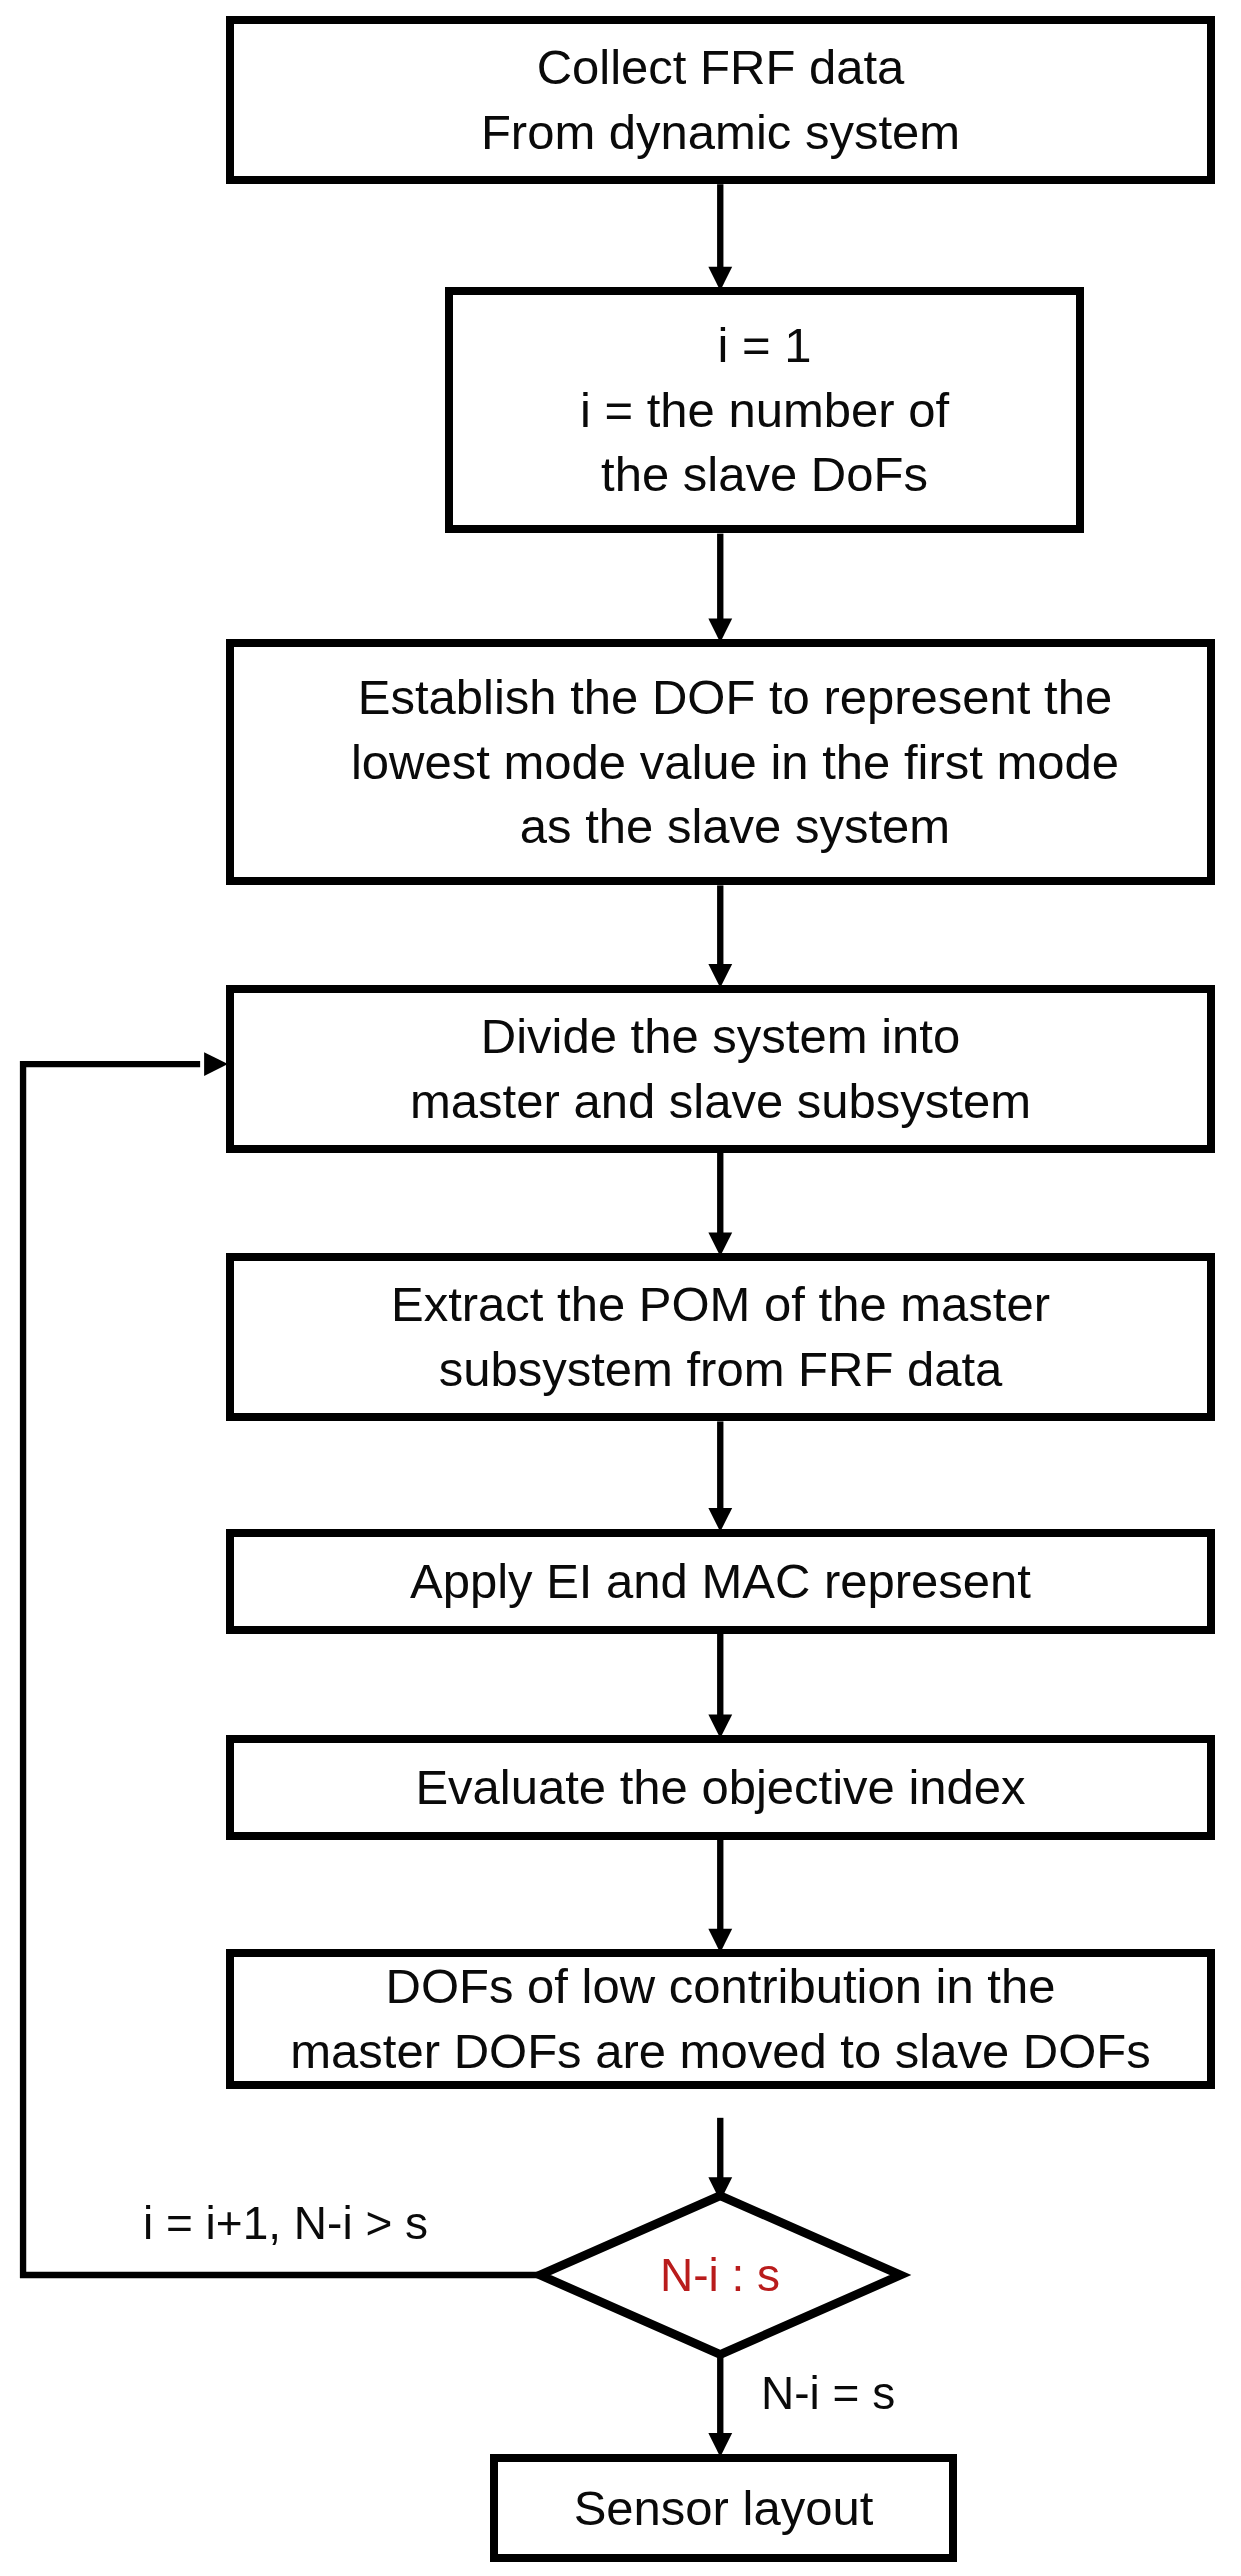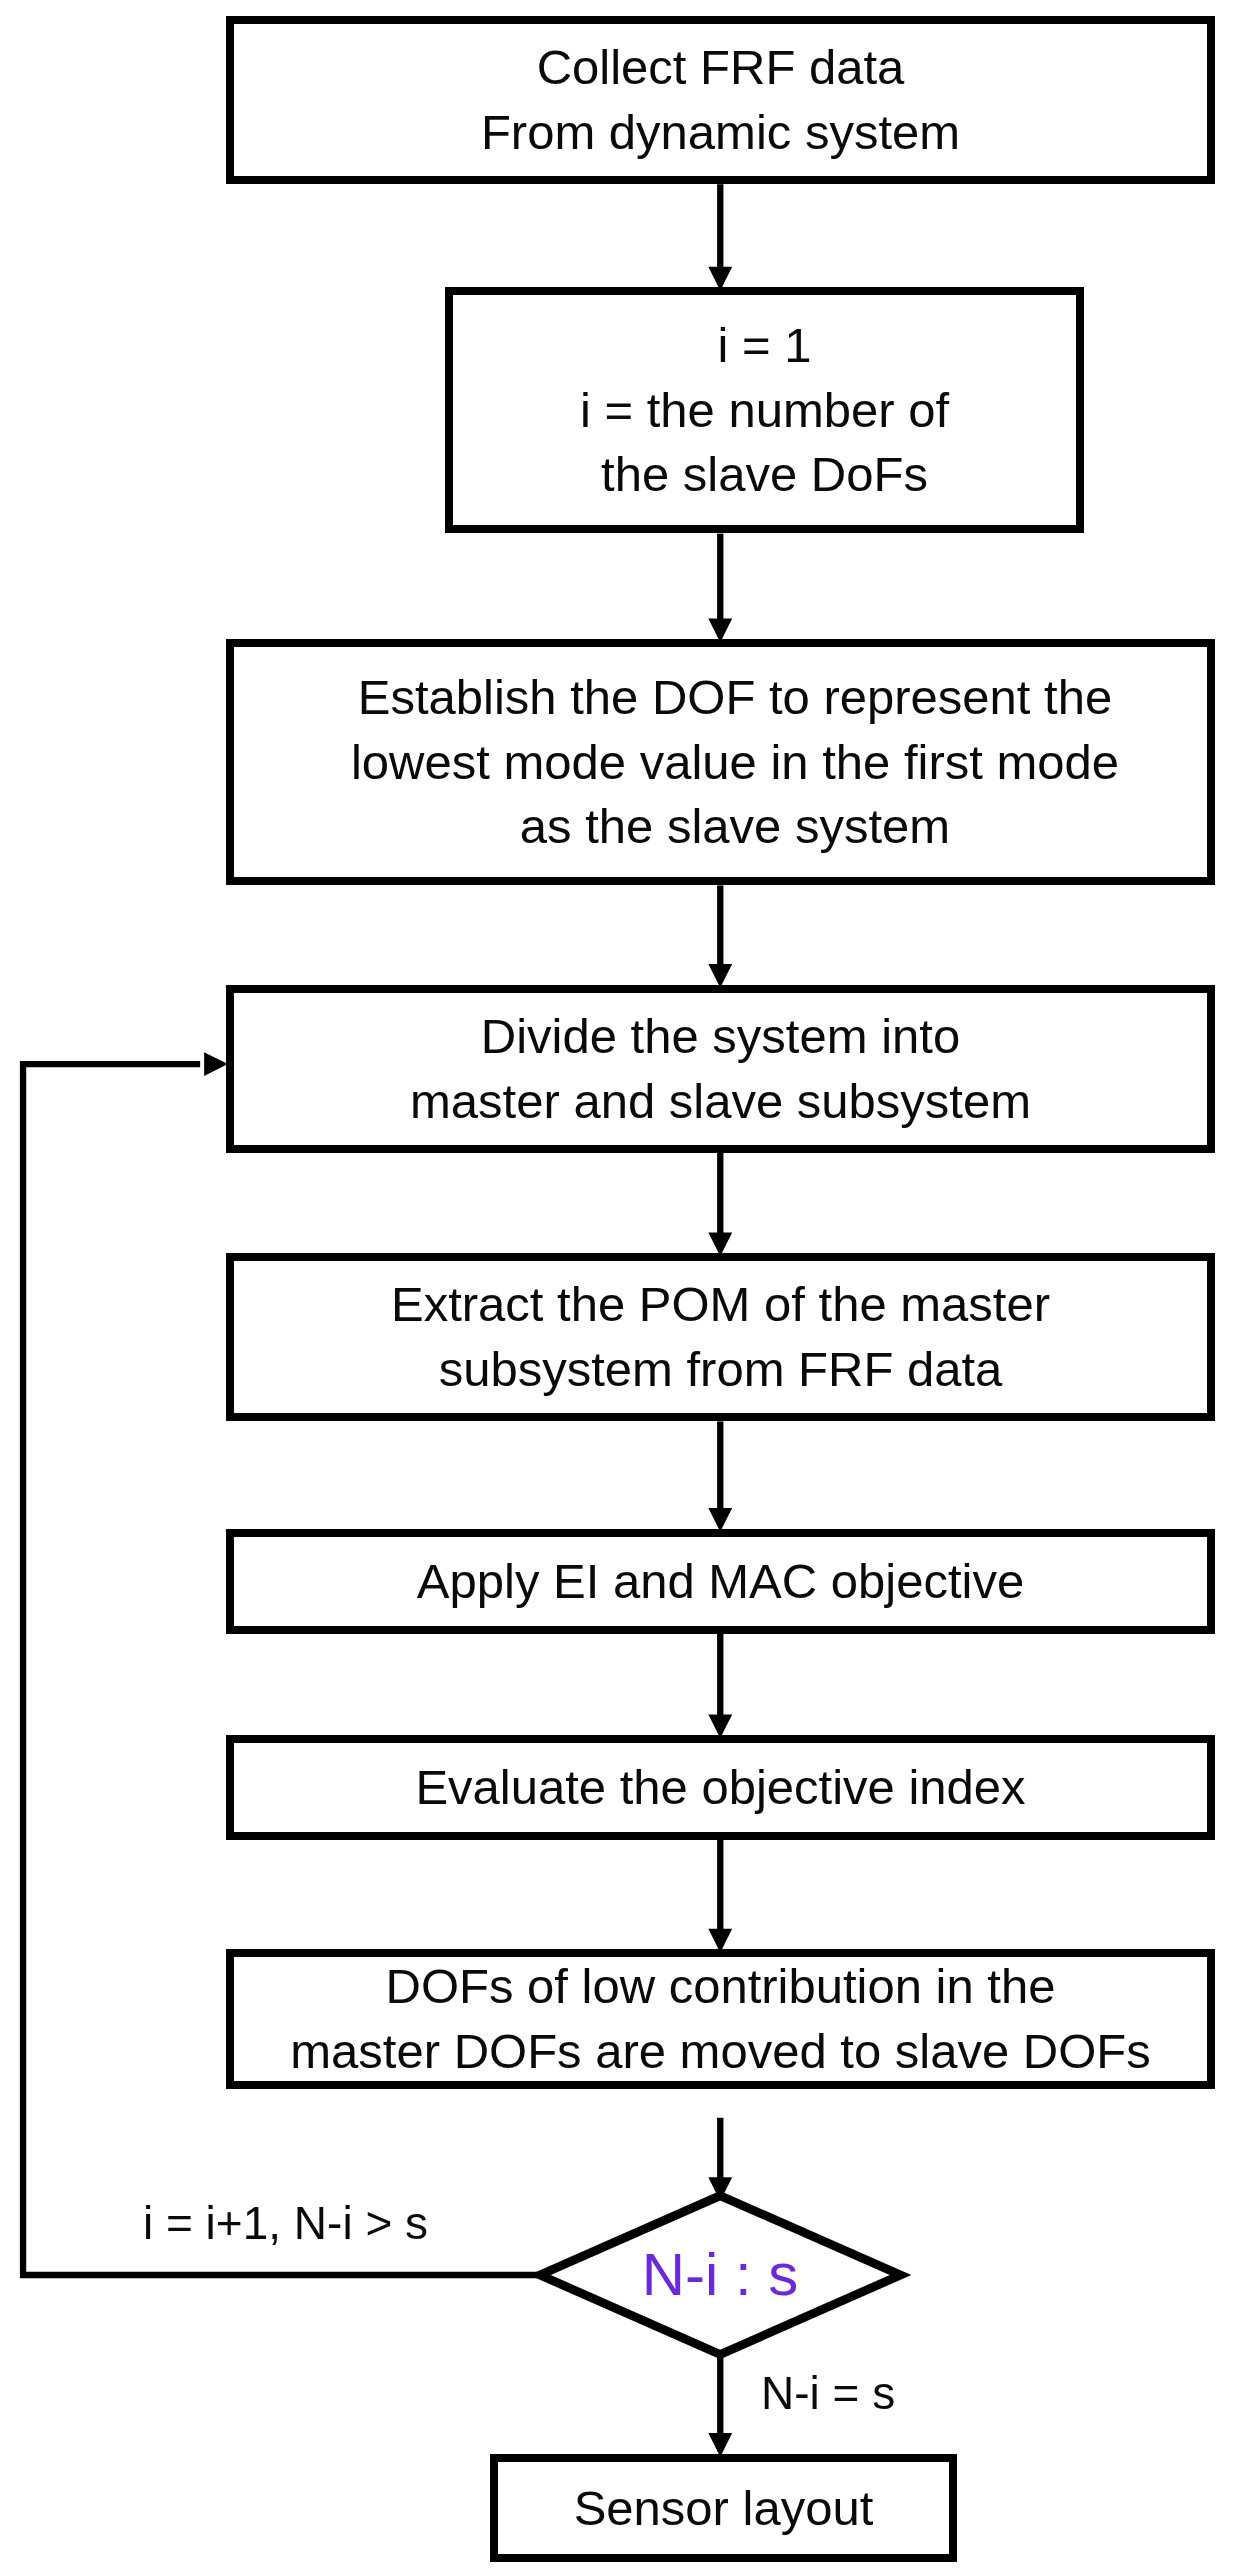--- a/index.html
+++ b/index.html
@@ -25,22 +25,22 @@
     font-size: 46px;
     line-height: 1.1;
     color: #0a0a0a;
     white-space: nowrap;
   }
   .dlabel {
     position: absolute;
     display: flex;
     align-items: center;
     justify-content: center;
-    font-size: 60px;
-    color: #6d28d9;
+    font-size: 46px;
+    color: #b91c1c;
     white-space: nowrap;
   }
 </style>
 </head>
 <body>
 
 <div class="stage">
 
   <svg width="1242" height="2576" viewBox="0 0 1564 3244">
 
@@ -87,21 +87,21 @@
   <div class="fbox" style="left:226px; top:639px;  width:989px; height:246px;padding-left:29px;">Establish the DOF to represent the
 lowest mode value in the first mode
 as the slave system</div>
 
   <div class="fbox" style="left:226px; top:985px; width:989px; height:168px;">Divide the system into
 master and slave subsystem</div>
 
   <div class="fbox" style="left:226px; top:1253px; width:989px; height:168px;">Extract the POM of the master
 subsystem from FRF data</div>
 
-  <div class="fbox" style="left:226px; top:1529px; width:989px; height:105px;">Apply EI and MAC objective</div>
+  <div class="fbox" style="left:226px; top:1529px; width:989px; height:105px;">Apply EI and MAC represent</div>
 
   <div class="fbox" style="left:226px; top:1735px; width:989px; height:105px;">Evaluate the objective index</div>
 
   <div class="fbox" style="left:226px; top:1949px; width:989px; height:140px;">DOFs of low contribution in the
 master DOFs are moved to slave DOFs</div>
 
   <div class="fbox" style="left:490px; top:2454px; width:467px;  height:108px;">Sensor layout</div>
 
   <div class="dlabel" style="left:561px; top:2235px; width:318px; height:79px;">N-i : s</div>
 

